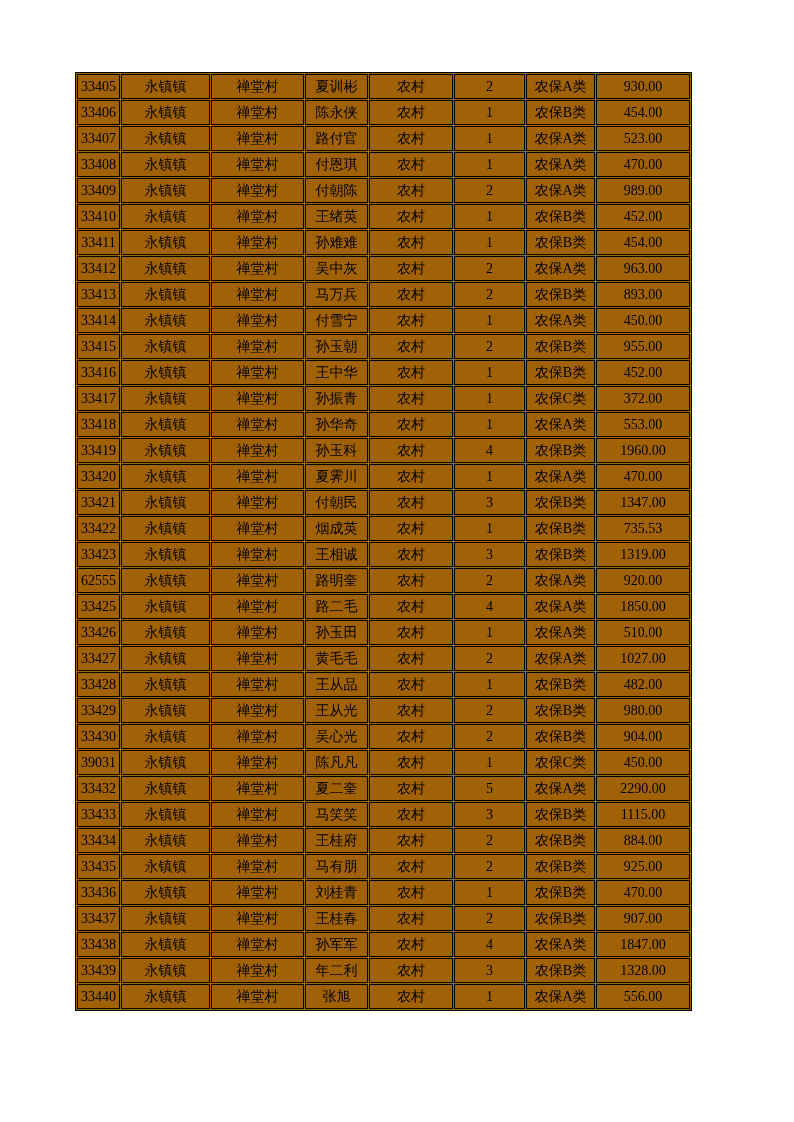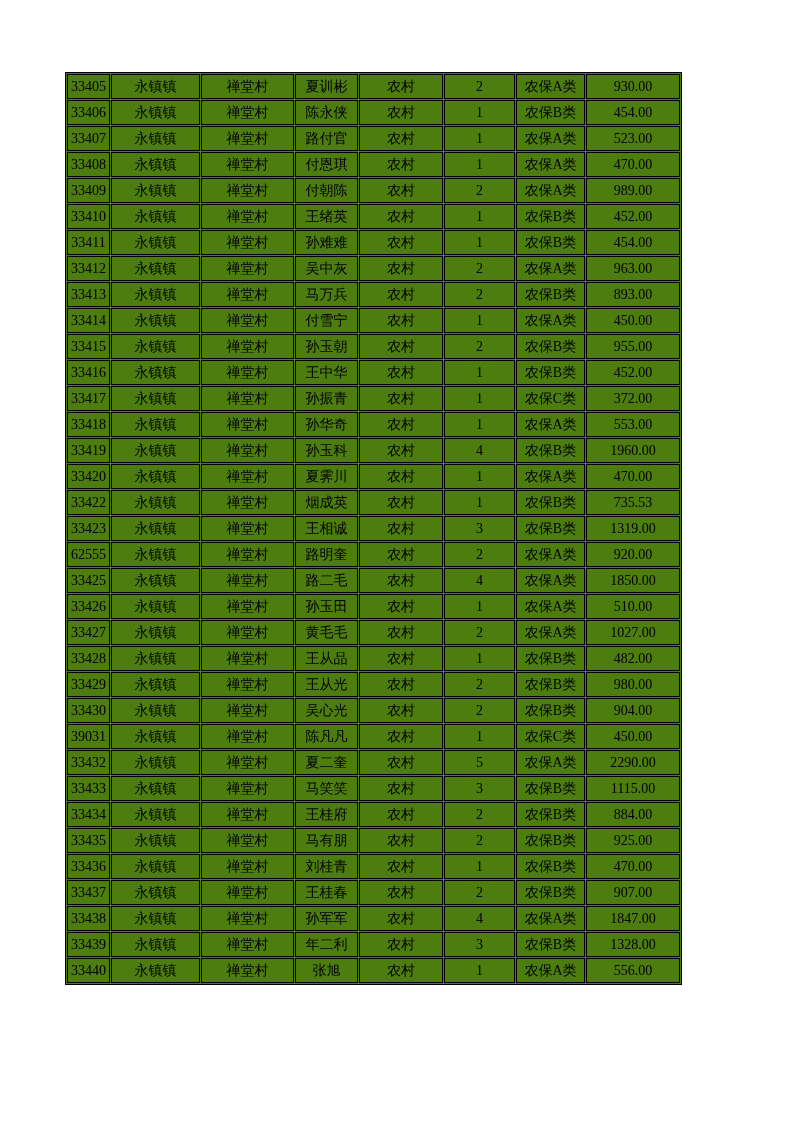--- a/index.html
+++ b/index.html
@@ -11,26 +11,26 @@
     position: relative;
     width: 794px;
     height: 1122px;
     background: #ffffff;
     overflow: hidden;
     font-family: "Liberation Serif", "DejaVu Serif", serif;
     color: #000000;
   }
   table.sheet-table {
     position: absolute;
-    left: 65px;
+    left: 75px;
     top: 72px;
     border-collapse: separate;
     border-spacing: 1px;
     table-layout: fixed;
-    background: #4d7c0f;
+    background: #a16207;
     border: 1px solid #000000; 
   }
   table.sheet-table td {
     box-sizing: border-box;
     border: 1.5px solid #000000;
     height: 23px;
     padding: 0 2px;
     font-size: 14px;
     line-height: 23px;
     text-align: center;
@@ -218,20 +218,30 @@
           <td>33420</td>
           <td>永镇镇</td>
           <td>禅堂村</td>
           <td>夏霁川</td>
           <td>农村</td>
           <td>1</td>
           <td>农保A类</td>
           <td>470.00</td>
         </tr>
         <tr>
+          <td>33421</td>
+          <td>永镇镇</td>
+          <td>禅堂村</td>
+          <td>付朝民</td>
+          <td>农村</td>
+          <td>3</td>
+          <td>农保B类</td>
+          <td>1347.00</td>
+        </tr>
+        <tr>
           <td>33422</td>
           <td>永镇镇</td>
           <td>禅堂村</td>
           <td>烟成英</td>
           <td>农村</td>
           <td>1</td>
           <td>农保B类</td>
           <td>735.53</td>
         </tr>
         <tr>

